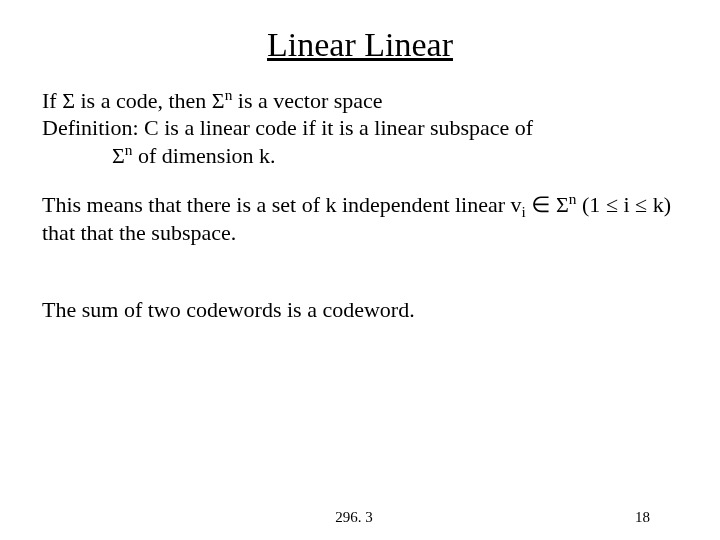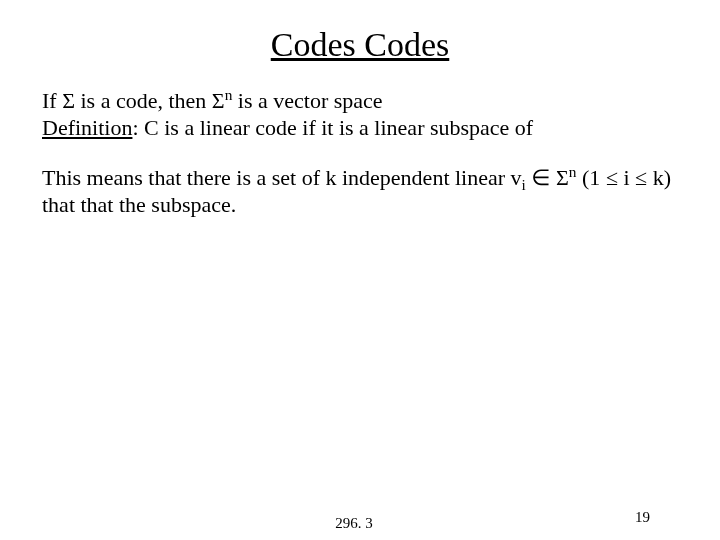--- a/index.html
+++ b/index.html
@@ -16,60 +16,61 @@
     padding:18px 42px 0 42px;
   }
   .title{
     text-align:center;
     font-size:34px;
     text-decoration:underline;
     margin:6px 0 20px 0;
     font-weight:normal;
   }
   .para{margin:0 0 22px 0;}
-  .u{text-decoration:underline}
+  .u{}
   sup{font-size:0.7em;line-height:0}
   sub{font-size:0.7em;line-height:0}
   .footer{
     position:absolute;
     bottom:32px;
     width:720px;
     left:0;
     font-size:15px;
   }
   .foot-center{
     position:absolute;
     left:0;right:12px;
     text-align:center;
-    margin-top:6px;
   }
   .foot-right{
     position:absolute;
     right:70px;
   }
   .indent{padding-left:70px;}
   .indent2{padding-left:140px;display:inline-block}
   .gap{display:inline-block;width:30px}
 </style>
 </head>
 <body>
 
 <div class="slide">
 
-  <h1 class="title">Codes Codes</h1>
+  <h1 class="title">Linear Linear</h1>
 
   <div class="para">
     <span>If </span><span>Σ</span><span> is a code, then </span><span>Σ</span><sup>n</sup><span> is a vector space</span><br>
     <span class="u">Definition</span><span>: C is a linear code if it is a linear subspace of </span><br>
+    <span class="indent"><span>Σ</span><sup>n</sup><span> of dimension k.</span></span>
   </div>
 
   <div class="para">
     <span>This means that there is a set of k independent linear v</span><sub>i</sub><span> </span><span>∈</span><span> </span><span>Σ</span><sup>n</sup><span> (1 </span><span>≤</span><span> i </span><span>≤</span><span> k) that that the subspace.</span><br>
     <br>
   </div>
 
+  <div class="para">The sum of two codewords is a codeword.</div>
 
 </div>
 
 <div class="footer">
   <span class="foot-center">296. 3</span>
-  <span class="foot-right">19</span>
+  <span class="foot-right">18</span>
 </div>
 
 </body></html>

